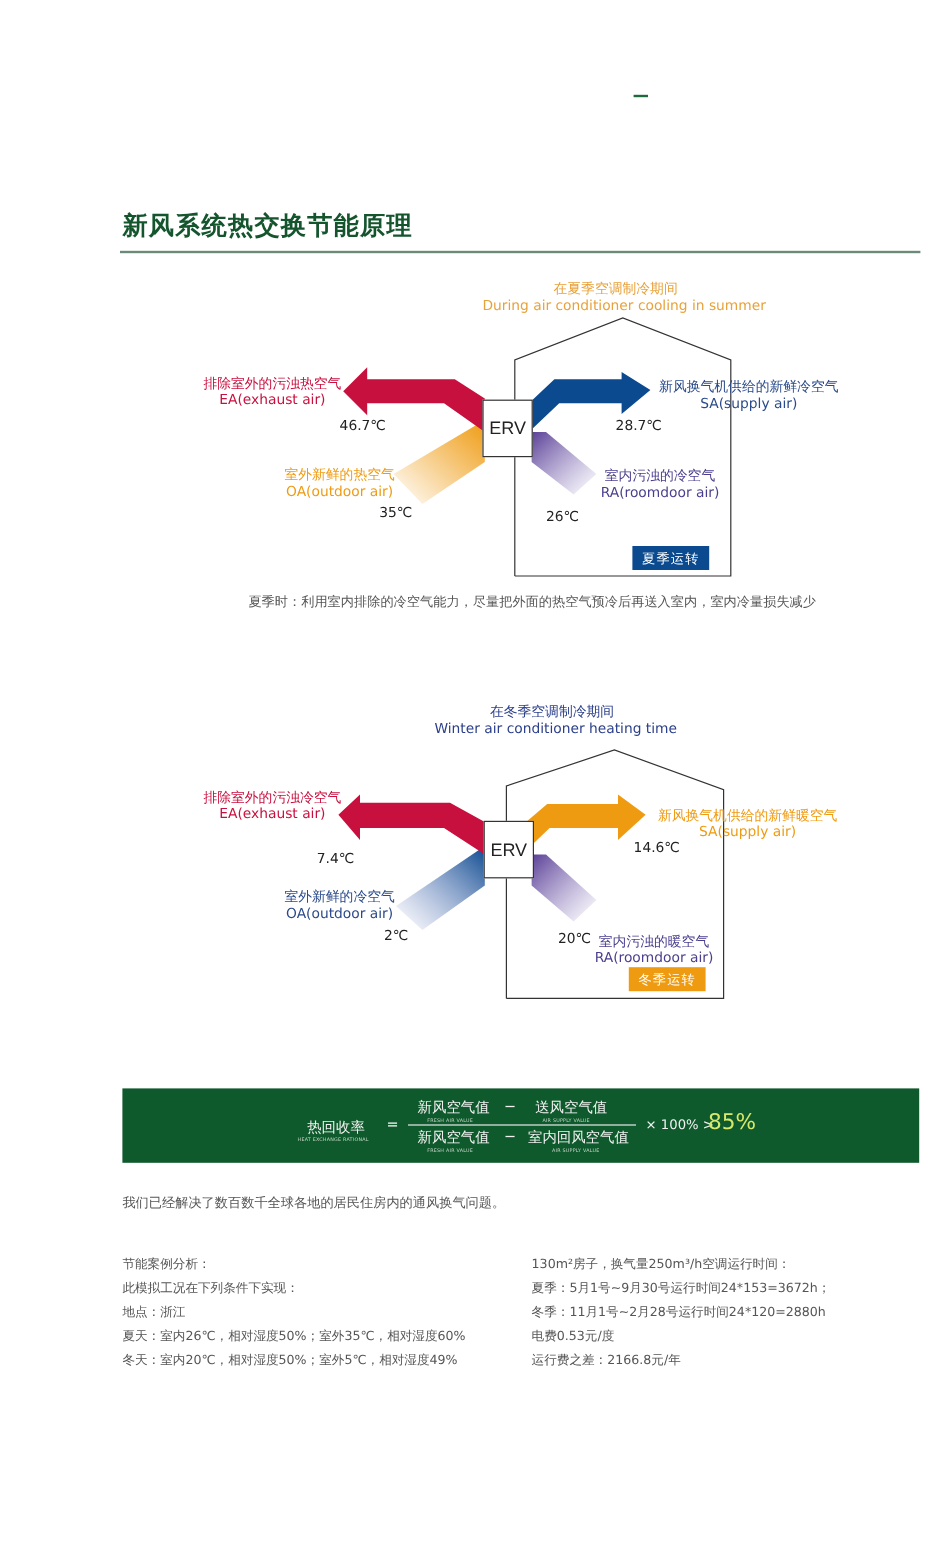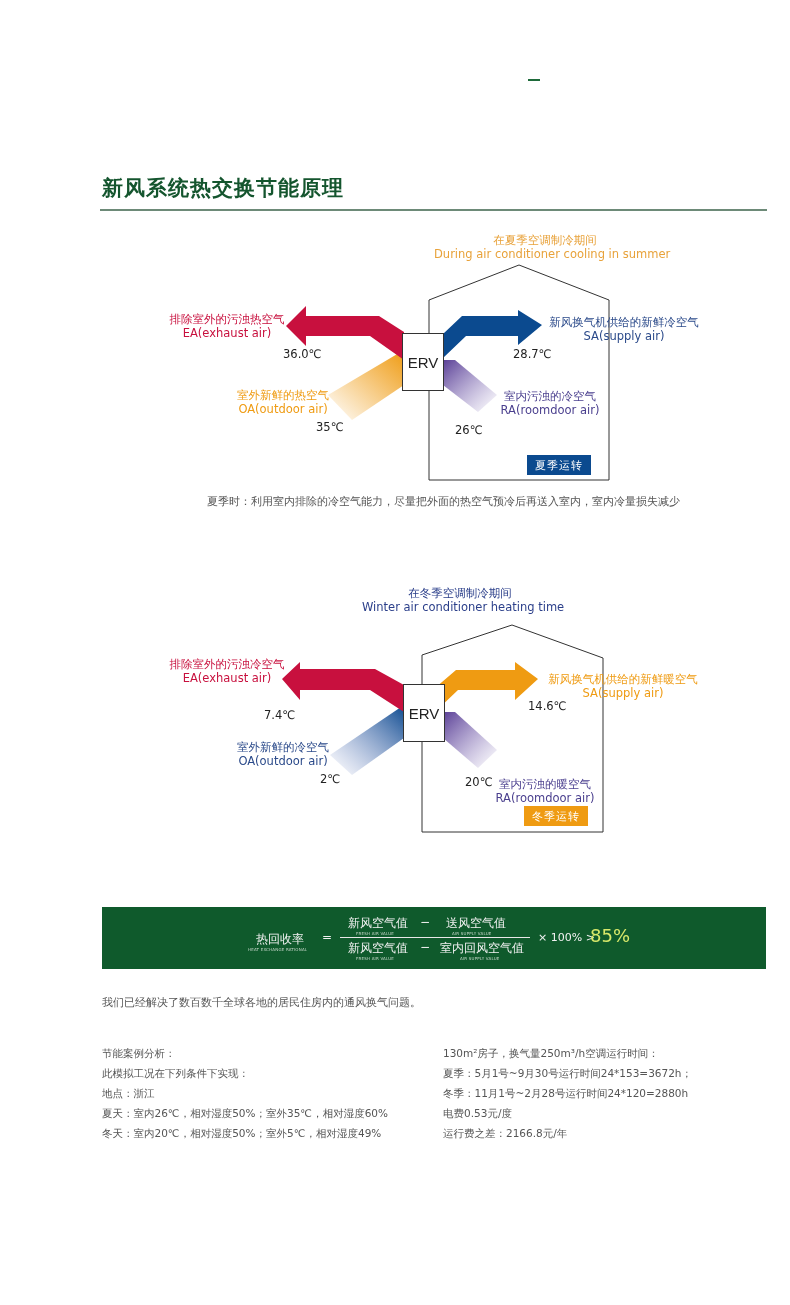--- a/index.html
+++ b/index.html
@@ -7,21 +7,21 @@
   body { position: relative; font-family: "DejaVu Sans", "Liberation Sans", sans-serif; color: #444; }
   .abs { position: absolute; }
   .dash-mark { left: 528px; top: 79px; width: 12px; height: 2px; background: #1e6a3a; }
   .page-title { left: 102px; top: 174px; font-size: 21px; font-weight: bold; color: #14552e; letter-spacing: 1px; white-space: nowrap; }
   .title-rule { left: 100px; top: 209px; width: 667px; height: 2px; background: #6d8a78; }
 
   .diagram { position: absolute; left: 0; width: 790px; height: 300px; }
   .diagram svg { position: absolute; left: 0; top: 0; }
   .lbl { position: absolute; font-size: 11.5px; line-height: 14px; text-align: center; white-space: nowrap; }
   .temp { position: absolute; font-size: 11.5px; color: #222; white-space: nowrap; }
-  .erv-box { position: absolute; width: 42px; height: 58px; background: #fff; border: 1px solid #333; font-size: 15px; color: #222; display: flex; align-items: center; justify-content: center; font-family: "Liberation Sans", sans-serif; }
+  .erv-box { position: absolute; width: 42px; height: 48px; background: #fff; border: 1px solid #333; font-size: 15px; color: #222; display: flex; align-items: center; justify-content: center; font-family: "Liberation Sans", sans-serif; }
   .season-badge { position: absolute; width: 64px; height: 20px; font-size: 11px; color: #fff; display: flex; align-items: center; justify-content: center; letter-spacing: 1px; }
   .caption { position: absolute; font-size: 11px; color: #555; white-space: nowrap; }
 
   .formula-bar { left: 102px; top: 907px; width: 664px; height: 62px; background: #0f5a2c; color: #fff; }
   .f-abs { position: absolute; white-space: nowrap; }
   .f-big { font-size: 12px; color: #f2f2f2; }
   .f-small { font-size: 4px; color: #c9d9cc; letter-spacing: 0.2px; }
   .f-line { position: absolute; height: 1px; background: #e8e8e8; }
   .pct { font-size: 18px; color: #d8e86a; }
 
@@ -51,29 +51,29 @@
     <polyline points="429,480 429,300 519,265 609,300 609,480 429,480" fill="none" stroke="#333" stroke-width="1"></polyline>
 
     <polygon points="404,350 404,385 352,420 328,395" fill="url(#sOa)"></polygon>
 
     <polygon points="443,360 443,385 478,412 497,395 455,360" fill="url(#sRa)"></polygon>
 
     <polygon points="404,332 404,360 370,336 306,336 306,346 286,326 306,306 306,316 379,316" fill="#c8103e"></polygon>
 
     <polygon points="443,334 443,358 466,336 518,336 518,345 542,325 518,310 518,316 462,316" fill="#0b4a8f"></polygon>
   </svg>
-  <div class="lbl" style="left:402px; top:233px; width:222px; color:#e8a23a;margin-left:32px;">
+  <div class="lbl" style="left:402px; top:233px; width:222px; color:#e8a23a;">
     <div>在夏季空调制冷期间</div>
     <div>During air conditioner cooling in summer</div>
   </div>
   <div class="lbl" style="left:166px; top:312px; width:122px; color:#c8103e;">
     <div>排除室外的污浊热空气</div>
     <div>EA(exhaust air)</div>
   </div>
-  <div class="temp" style="left:283px; top:347px;">36.0℃</div>
+  <div class="temp" style="left:283px; top:347px;">46.7℃</div>
   <div class="lbl" style="left:228px; top:388px; width:110px; color:#ef9b12;">
     <div>室外新鲜的热空气</div>
     <div>OA(outdoor air)</div>
   </div>
   <div class="temp" style="left:316px; top:420px;">35℃</div>
   <div class="erv-box" style="left:402px; top:333px;">ERV</div>
   <div class="lbl" style="left:549px; top:315px; width:150px; color:#2b4a8a;">
     <div>新风换气机供给的新鲜冷空气</div>
     <div>SA(supply air)</div>
   </div>

